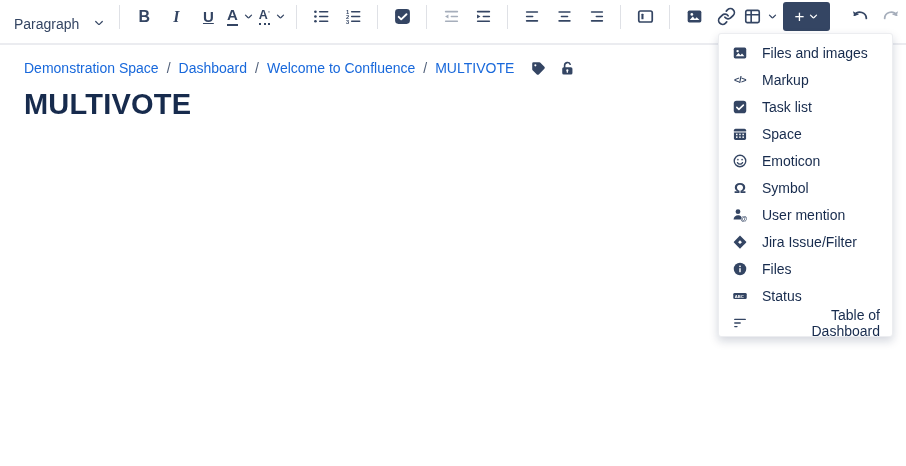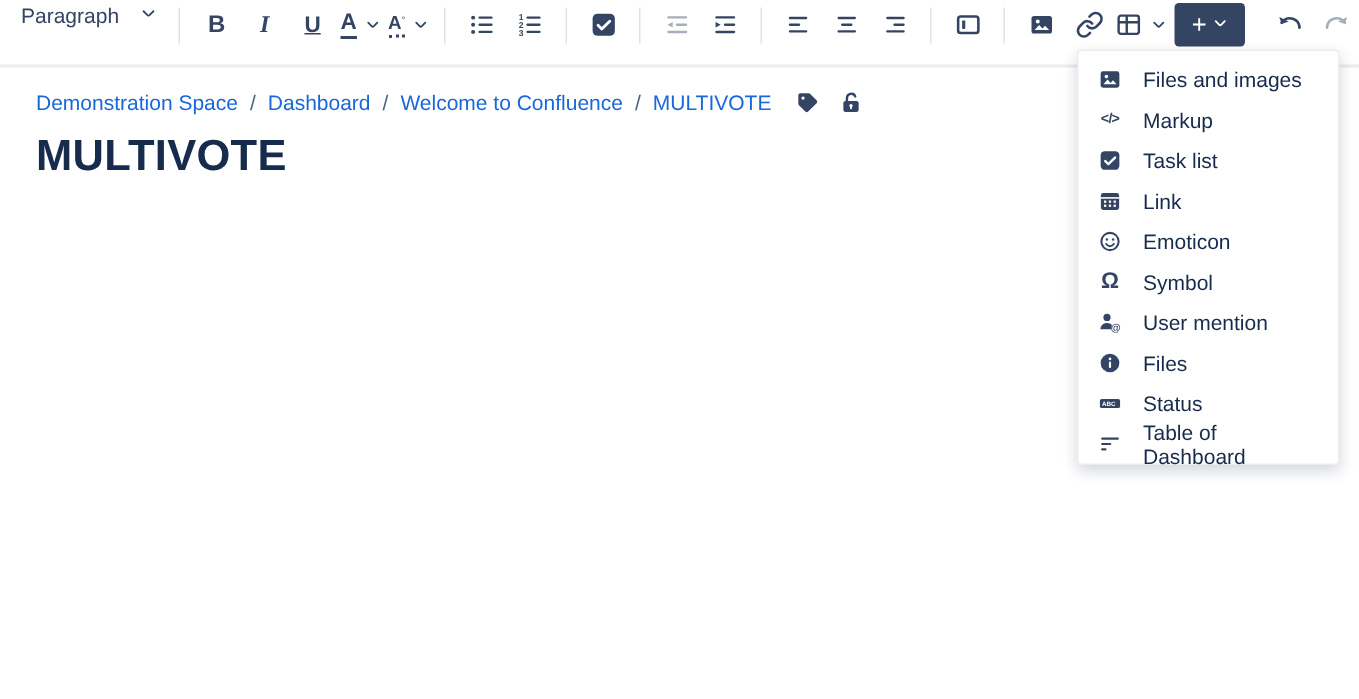--- a/index.html
+++ b/index.html
@@ -9,21 +9,21 @@
   
   .toolbar { position:absolute; top:0; left:0; width:906px; height:45px;
     border-bottom:2px solid #EBECF0; display:flex; align-items:center;
     padding:0 0 10px 10px; background:#fff; }
   .tb-sep { width:1px; height:24px; background:#DFE1E6; margin:0 8px; flex:none; }
   .tb-btn { height:30px; min-width:30px; display:flex; align-items:center;
     justify-content:center; border-radius:3px; color:#344563; cursor:pointer;
     flex:none; margin:0 1px; background:transparent; border:none; }
   .tb-btn svg { display:block; }
   .tb-btn.disabled { color:#A6AEBB; cursor:default; }
-  .para-dd { display:flex; align-items:flex-start; gap:14px; padding:0 6px 0 4px;
+  .para-dd { display:flex; align-items:flex-end; gap:14px; padding:0 6px 0 4px;
     font-size:14px; color:#344563; height:30px; cursor:pointer; }
   .b-glyph { font-weight:700; font-size:16px; }
   .i-glyph { font-style:italic; font-size:16px; font-weight:600; font-family:"Liberation Serif", serif; }
   .u-glyph { text-decoration:underline; font-size:15px; font-weight:600; }
   .a-color { font-size:15px; font-weight:700; border-bottom:2.5px solid #344563; line-height:1.1; }
   .a-more  { font-size:12.5px; font-weight:700; border-bottom:2px dotted #344563; line-height:1.2; }
   .a-more sup { font-size:7px; }
   .chev { margin-left:5px; }
   .plus-btn { background:#344563; color:#fff; border-radius:3px; height:29px;
     width:47px; display:flex; align-items:center; justify-content:center;
@@ -39,21 +39,21 @@
 
   
   .page-title { position:absolute; top:88px; left:24px; font-size:29px;
     font-weight:600; letter-spacing:.2px; color:#172B4D; }
 
   
   .insert-menu { position:absolute; top:33px; left:718px; width:175px;
     background:#fff; border:1px solid #ECEDF0; border-radius:3px;
     box-shadow:0 4px 10px rgba(9,30,66,.18); z-index:10; padding-top:5px; }
   .menu-item { height:27px; display:flex; align-items:center; gap:13px;
-    padding:0 12px; font-size:14px; color:#172B4D; cursor:pointer; }
+    padding:0 12px; font-size:14px; color:#172B4D; cursor:pointer;text-align:right; }
   .menu-item .mi-icon { width:18px; height:18px; flex:none; display:flex;
     align-items:center; justify-content:center; color:#344563; }
   .menu-footer { border-top:1px solid #DFE1E6; margin-top:5px; padding:9px 12px 10px 12px;
     font-size:14px; color:#172B4D; cursor:pointer; }
   svg { fill:currentColor; }
 </style>
 </head>
 <body>
 
 <div class="toolbar">
@@ -325,21 +325,21 @@
           <g fill="#fff">
             <rect x="5" y="9.6" width="1.9" height="1.9"></rect>
             <rect x="9" y="9.6" width="1.9" height="1.9"></rect>
             <rect x="13" y="9.6" width="1.9" height="1.9"></rect>
             <rect x="5" y="13" width="1.9" height="1.9"></rect>
             <rect x="9" y="13" width="1.9" height="1.9"></rect>
             <rect x="13" y="13" width="1.9" height="1.9"></rect>
           </g>
         </svg>
     </span>
-    <span>Link</span>
+    <span>Space</span>
   </div>
 
   <div class="menu-item">
     <span class="mi-icon">
       <svg width="16" height="16" viewBox="0 0 20 20">
           <circle cx="10" cy="10" r="7.2" fill="none" stroke="currentColor" stroke-width="1.7"></circle>
           <circle cx="7.4" cy="8.3" r="1"></circle>
           <circle cx="12.6" cy="8.3" r="1"></circle>
           <path d="M6.8 12a3.6 3.6 0 0 0 6.4 0" fill="none" stroke="currentColor" stroke-width="1.6" stroke-linecap="round"></path>
         </svg>
@@ -356,20 +356,28 @@
     <span class="mi-icon">
       <svg width="16" height="16" viewBox="0 0 20 20">
           <circle cx="7.5" cy="5.8" r="3"></circle>
           <path d="M2 15.6c0-3 2.5-5.2 5.5-5.2 1.6 0 3 .6 4 1.6l-.4 3.6H2z"></path>
           <text x="10.6" y="17" font-size="8.5" font-weight="bold" fill="currentColor">@</text>
         </svg>
     </span>
     <span>User mention</span>
   </div>
 
+  <div class="menu-item">
+    <span class="mi-icon">
+      <svg width="16" height="16" viewBox="0 0 20 20">
+          <path d="M17.5 9.4L10.6 2.5 10 2l-5.2 5.2-2.4 2.4a.8.8 0 0 0 0 1.1l4.8 4.8L10 18.3l5.2-5.2.1-.1 2.2-2.2a.8.8 0 0 0 0-1.4zM10 12.6L7.6 10.2 10 7.8l2.4 2.4z"></path>
+        </svg>
+    </span>
+    <span>Jira Issue/Filter</span>
+  </div>
 
   <div class="menu-item">
     <span class="mi-icon">
       <svg width="16" height="16" viewBox="0 0 20 20">
           <circle cx="10" cy="10" r="7.8"></circle>
           <circle cx="10" cy="6.6" r="1.1" fill="#fff"></circle>
           <rect x="9.1" y="8.8" width="1.8" height="5.4" rx=".9" fill="#fff"></rect>
         </svg>
     </span>
     <span>Files</span>

